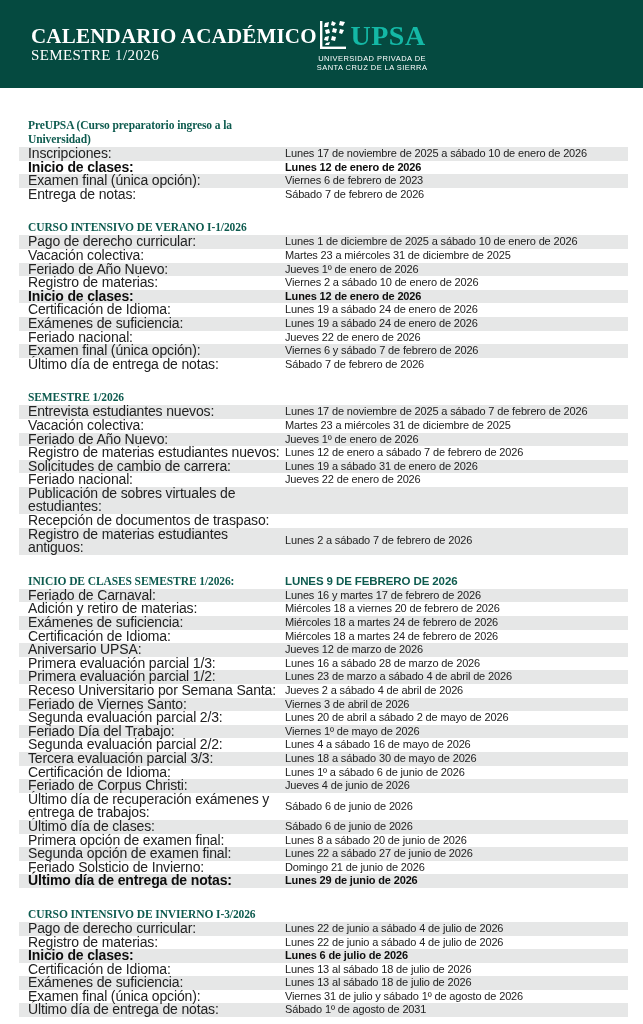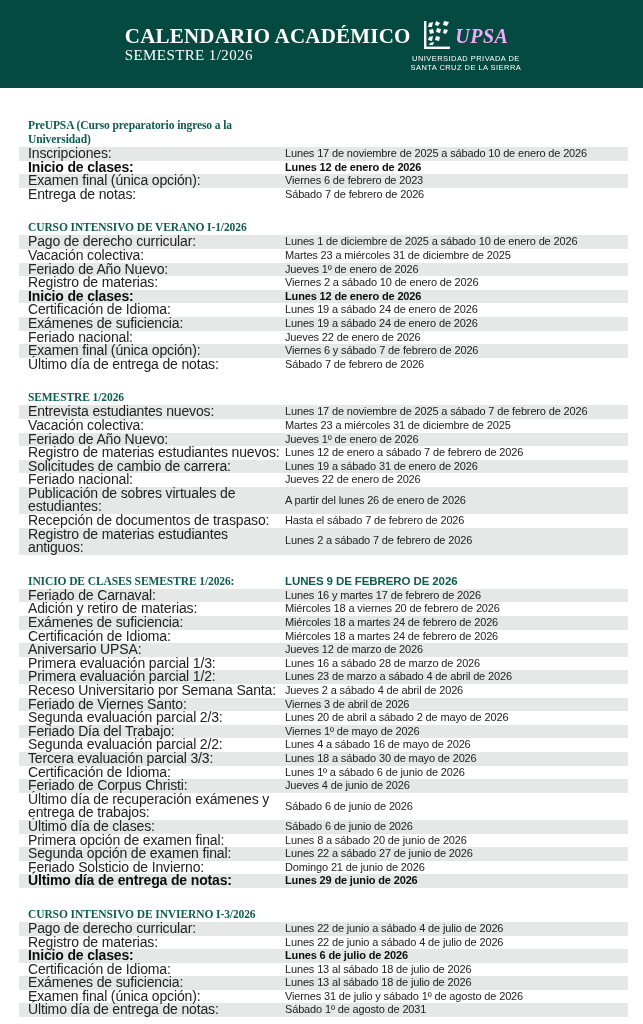--- a/index.html
+++ b/index.html
@@ -15,21 +15,21 @@
     background: #ffffff;
     overflow: hidden;
   }
 
   
   .banner {
     height: 88px;
     background: var(--header-bg, #054A40);
     display: flex;
     align-items: center;
-    justify-content: center;
+    justify-content: flex-start;
     padding: 0 28px 0 31px;
   }
   .banner-titles h1 {
     font-family: "Liberation Serif", serif;
     font-weight: bold;
     font-size: 21px;
     letter-spacing: 0.2px;
     color: #ffffff;
     line-height: 22px;
   }
@@ -39,25 +39,24 @@
     font-size: 15px;
     letter-spacing: 0.4px;
     color: #ffffff;
     line-height: 17px;
   }
   .logo { display: flex; flex-direction: column; align-items: center; margin-top: 2px; }
   .logo-top { display: flex; align-items: flex-end; gap: 4px; }
   .logo-emblem { width: 28px; height: 32px; display: inline-block; }
   .logo-name {
     font-family: "Liberation Serif", serif;
-    font-style: italic;
     font-weight: bold;
-    font-size: 20px;
+    font-size: 28px;
     line-height: 30px;
-    color: #f0abfc;
+    color: #14b8a6;
     letter-spacing: 0.5px;
   }
   .logo-tagline {
     margin-top: 3px;
     text-align: center;
     color: #ffffff;
     font-size: 7.5px;
     font-weight: normal;
     letter-spacing: 0.45px;
     line-height: 9px;
@@ -274,26 +273,24 @@
       <span class="row-value">Lunes 19 a sábado 31 de enero de 2026</span>
     </div>
 
     <div class="cal-row">
       <span class="row-label">Feriado nacional:</span>
       <span class="row-value">Jueves 22 de enero de 2026</span>
     </div>
 
     <div class="cal-row">
       <span class="row-label">Publicación de sobres virtuales de estudiantes:</span>
-      <span class="row-value">A partir del lunes 26 de enero de 2026</span>
     </div>
 
     <div class="cal-row">
       <span class="row-label">Recepción de documentos de traspaso:</span>
-      <span class="row-value">Hasta el sábado 7 de febrero de 2026</span>
     </div>
 
     <div class="cal-row">
       <span class="row-label">Registro de materias estudiantes antiguos:</span>
       <span class="row-value">Lunes 2 a sábado 7 de febrero de 2026</span>
     </div>
   </div>
     </section>
 
     <section class="cal-section">

